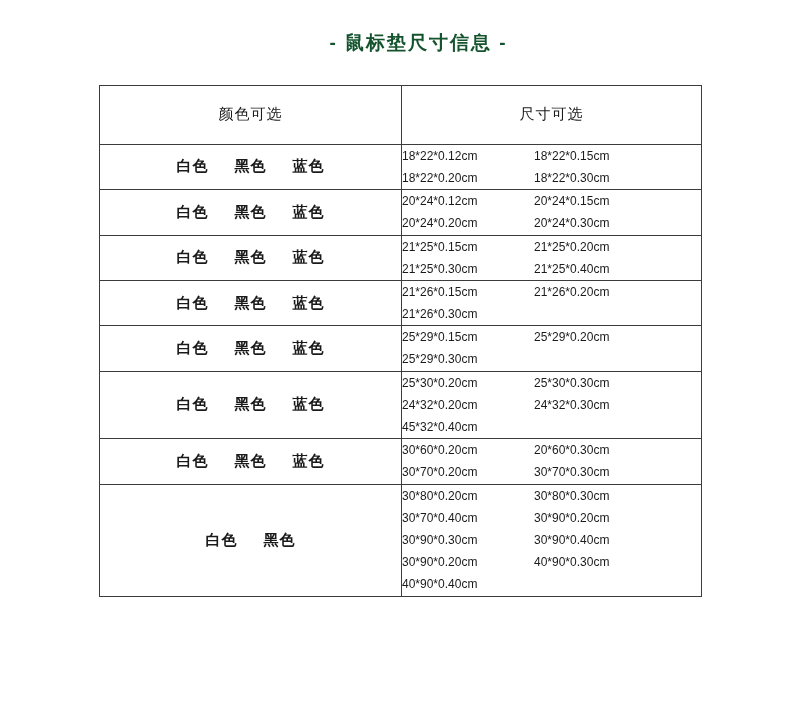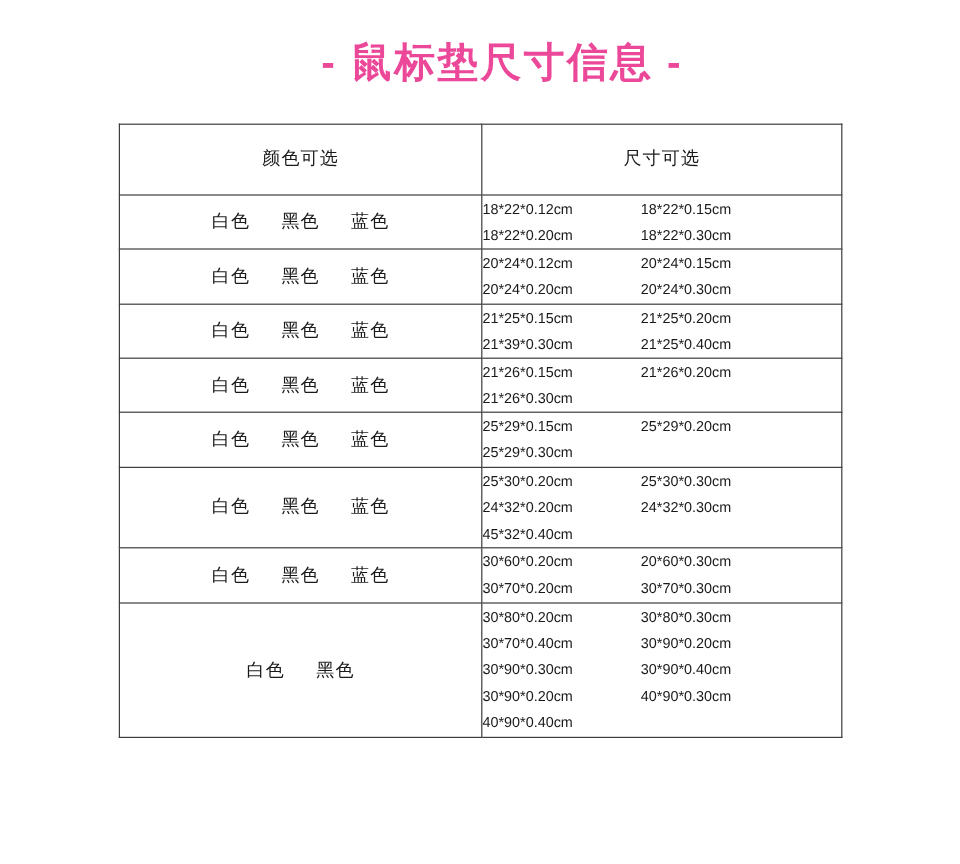--- a/index.html
+++ b/index.html
@@ -15,24 +15,24 @@
     overflow: hidden;
   }
   .page {
     width: 800px;
     height: 720px;
     position: relative;
     box-sizing: border-box;
   }
   .page-title {
     text-align: center;
-    font-size: 34px;
+    font-size: 19px;
     font-weight: bold;
     letter-spacing: 2px;
-    color: #ec4899;
+    color: #14532d;
     padding-top: 32px;
     padding-bottom: 0;
     line-height: 1.2;
     padding-left: 37px;
   }
   .table-wrap {
     margin: 12px auto;
     margin-top: 30px;
     width: 602px;
   }
@@ -64,20 +64,21 @@
     color: #1a1a1a;
     letter-spacing: 1px;
     padding: 10px 0;
   }
   .color-cell .swatches {
     display: inline-block;
   }
   .color-cell .sw {
     display: inline-block;
     margin: 0 13px;
+    font-weight: bold;
   }
   .size-cell {
     padding: 11px 0 11px 14px;
     font-size: 12px;
     color: #1a1a1a;
     line-height: 1.85;
   }
   .size-row {
     white-space: nowrap;
   }
@@ -120,21 +121,21 @@
             <td class="color-cell"><span class="swatches"><span class="sw">白色</span><span class="sw">黑色</span><span class="sw">蓝色</span></span></td>
             <td class="size-cell">
               <div class="size-row"><span class="size-item">20*24*0.12cm</span><span class="size-item last">20*24*0.15cm</span></div>
               <div class="size-row"><span class="size-item">20*24*0.20cm</span><span class="size-item last">20*24*0.30cm</span></div>
             </td>
           </tr>
           <tr>
             <td class="color-cell"><span class="swatches"><span class="sw">白色</span><span class="sw">黑色</span><span class="sw">蓝色</span></span></td>
             <td class="size-cell">
               <div class="size-row"><span class="size-item">21*25*0.15cm</span><span class="size-item last">21*25*0.20cm</span></div>
-              <div class="size-row"><span class="size-item">21*39*0.30cm</span><span class="size-item last">21*25*0.40cm</span></div>
+              <div class="size-row"><span class="size-item">21*25*0.30cm</span><span class="size-item last">21*25*0.40cm</span></div>
             </td>
           </tr>
           <tr>
             <td class="color-cell"><span class="swatches"><span class="sw">白色</span><span class="sw">黑色</span><span class="sw">蓝色</span></span></td>
             <td class="size-cell">
               <div class="size-row"><span class="size-item">21*26*0.15cm</span><span class="size-item last">21*26*0.20cm</span></div>
               <div class="size-row"><span class="size-item last">21*26*0.30cm</span></div>
             </td>
           </tr>
           <tr>

